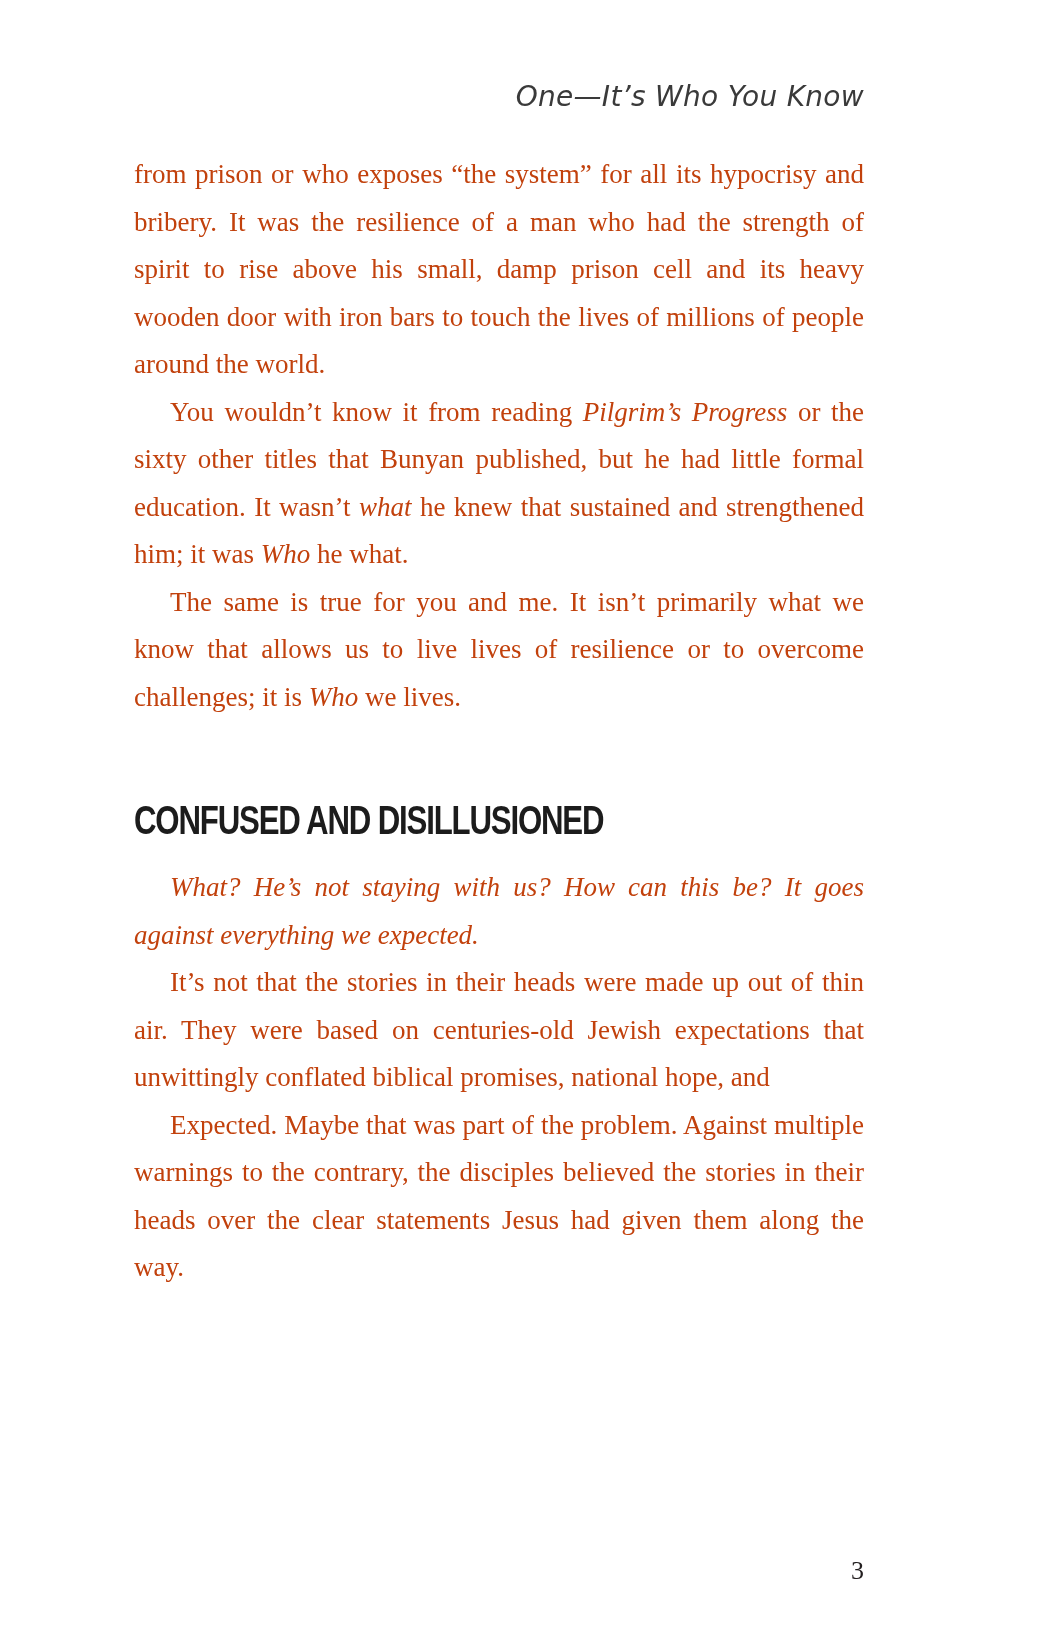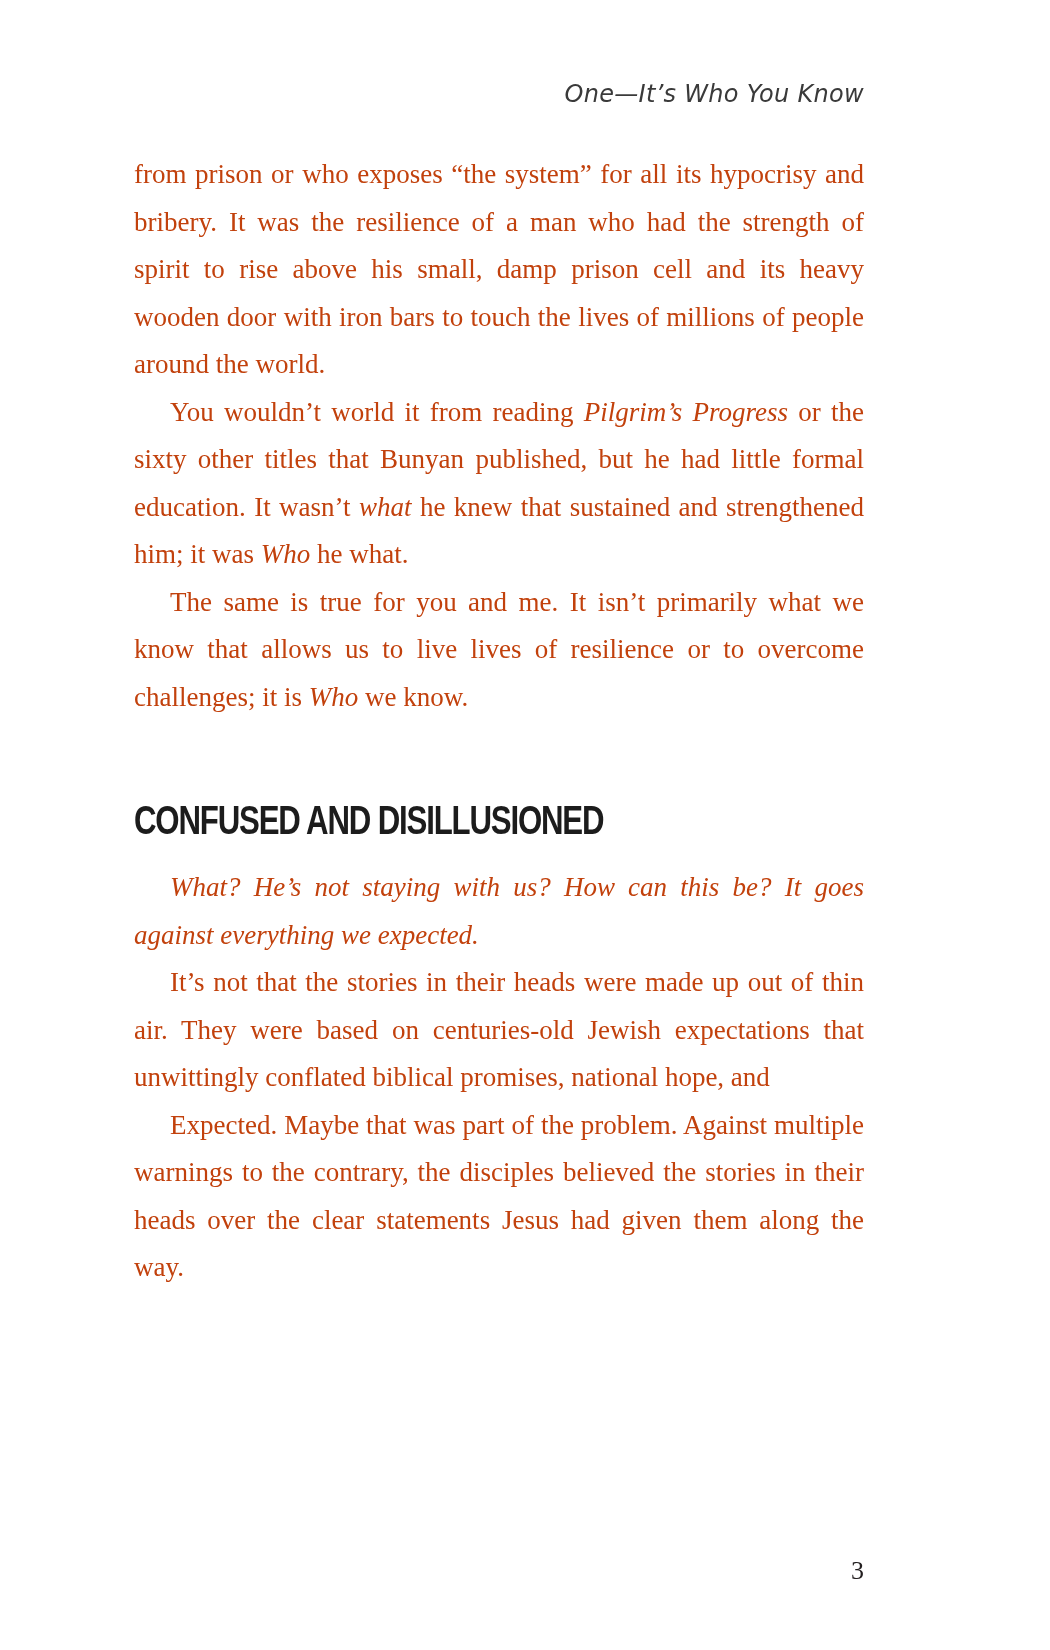--- a/index.html
+++ b/index.html
@@ -1,20 +1,20 @@
 <!DOCTYPE html>
 <html><head>
 <meta charset="utf-8">
 <style>
   html, body { margin: 0; padding: 0; background: #ffffff; }
   body { width: 1050px; height: 1650px; position: relative; overflow: hidden; color: #231f20; }
   .running-head {
     position: absolute; top: 80px; right: 186px;
     font-family: "DejaVu Sans", sans-serif; font-style: italic; font-weight: 300;
-    font-size: 24px; color: #3a3a3a; letter-spacing: 0.3px;
+    font-size: 28px; color: #3a3a3a; letter-spacing: 0.3px;
   }
   .text-block {
     position: absolute; left: 134px; width: 730px;
     font-family: "Liberation Serif", serif; font-size: 27px; line-height: 47.5px;
     text-align: justify; color: #c2410c;
   }
   .text-block p { margin: 0; }
   .text-block p.indent { text-indent: 36px; }
   .text-block p.noindent { text-indent: 0; }
   .text-block em { font-style: italic; }
@@ -31,22 +31,22 @@
     font-family: "Liberation Serif", serif; font-size: 26px; color: #231f20;
   }
 </style>
 </head>
 <body>
 
 <div class="running-head">One—It’s Who You Know</div>
 
 <div class="text-block block-1">
   <p class="noindent">from prison or who exposes “the system” for all its hypocrisy and bribery. It was the resilience of a man who had the strength of spirit to rise above his small, damp prison cell and its heavy wooden door with iron bars to touch the lives of millions of people around the world.</p>
-  <p class="indent"><span>You wouldn’t world it from reading </span><em>Pilgrim’s Progress</em><span> or the sixty other titles that Bunyan published, but he had little formal education. It wasn’t </span><em>what</em><span> he knew that sustained and strengthened him; it was </span><em>Who</em><span> he what.</span></p>
-  <p class="indent"><span>The same is true for you and me. It isn’t primarily what we know that allows us to live lives of resilience or to overcome challenges; it is </span><em>Who</em><span> we know.</span></p>
+  <p class="indent"><span>You wouldn’t know it from reading </span><em>Pilgrim’s Progress</em><span> or the sixty other titles that Bunyan published, but he had little formal education. It wasn’t </span><em>what</em><span> he knew that sustained and strengthened him; it was </span><em>Who</em><span> he what.</span></p>
+  <p class="indent"><span>The same is true for you and me. It isn’t primarily what we know that allows us to live lives of resilience or to overcome challenges; it is </span><em>Who</em><span> we lives.</span></p>
 </div>
 
 <div class="section-heading">CONFUSED AND DISILLUSIONED</div>
 
 <div class="text-block block-2">
   <p class="indent"><em>What? He’s not staying with us? How can this be? It goes against everything we expected.</em></p>
   <p class="indent">It’s not that the stories in their heads were made up out of thin air. They were based on centuries-old Jewish expectations that unwittingly conflated biblical promises, national hope, and</p>
   <p class="indent">Expected. Maybe that was part of the problem. Against multiple warnings to the contrary, the disciples believed the stories in their heads over the clear statements Jesus had given them along the way.</p>
 </div>
 

